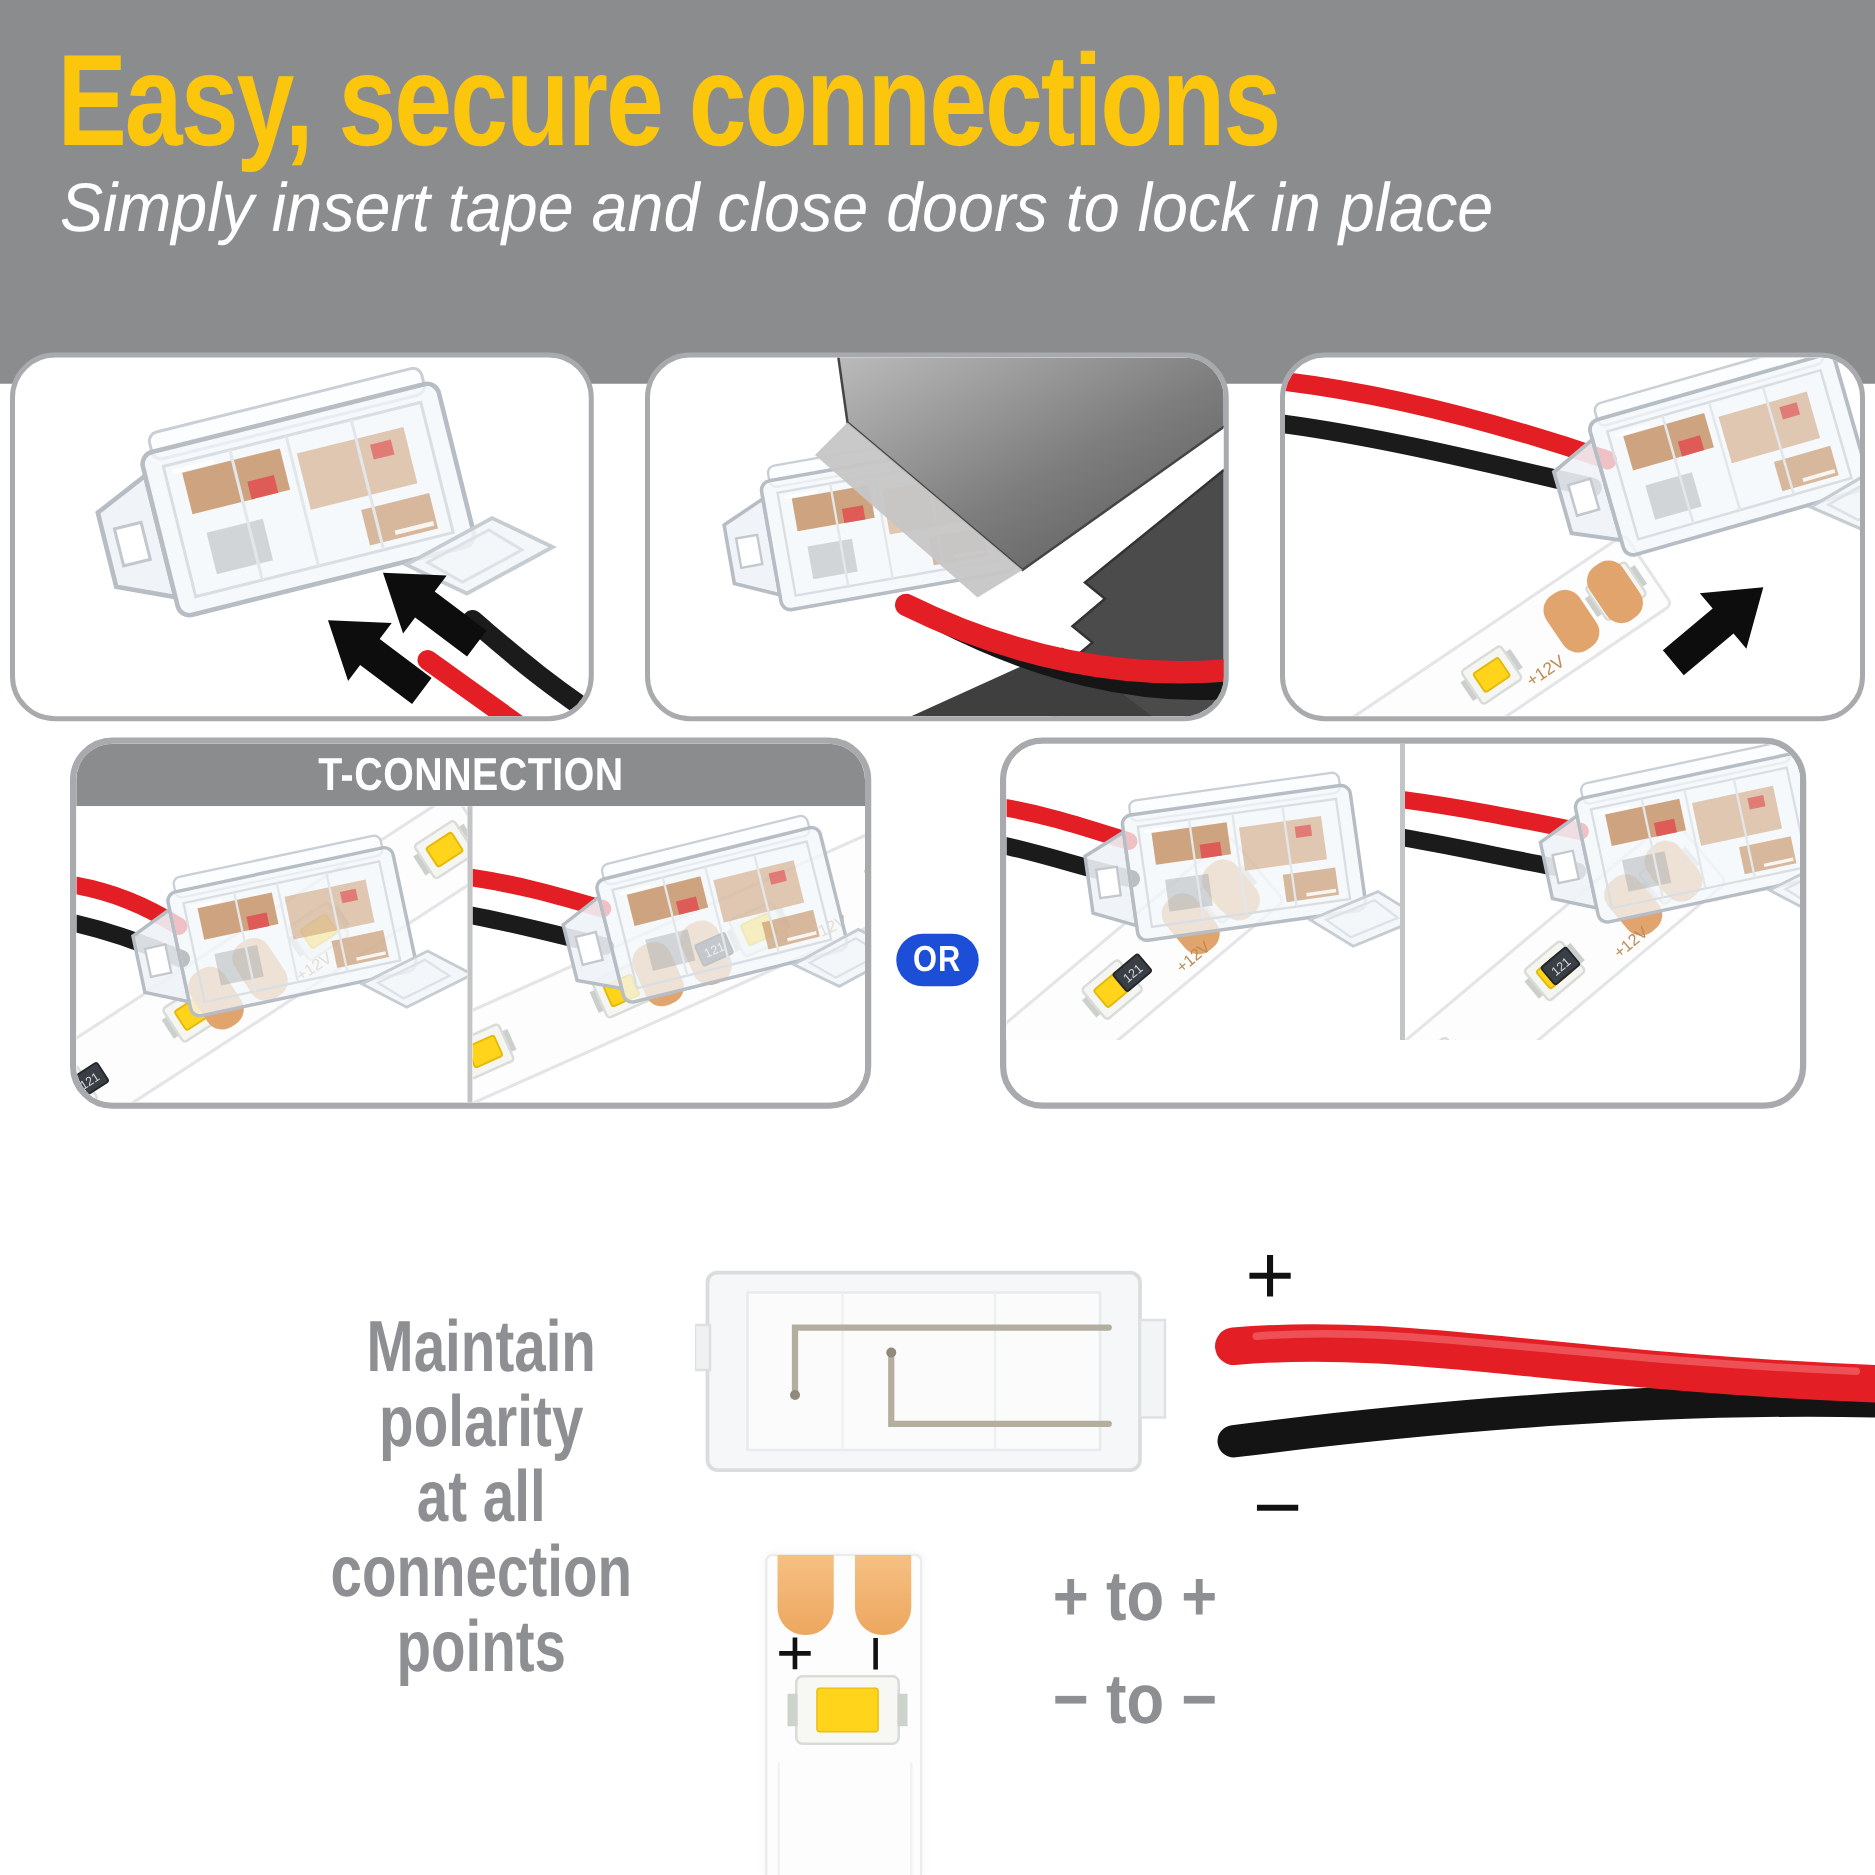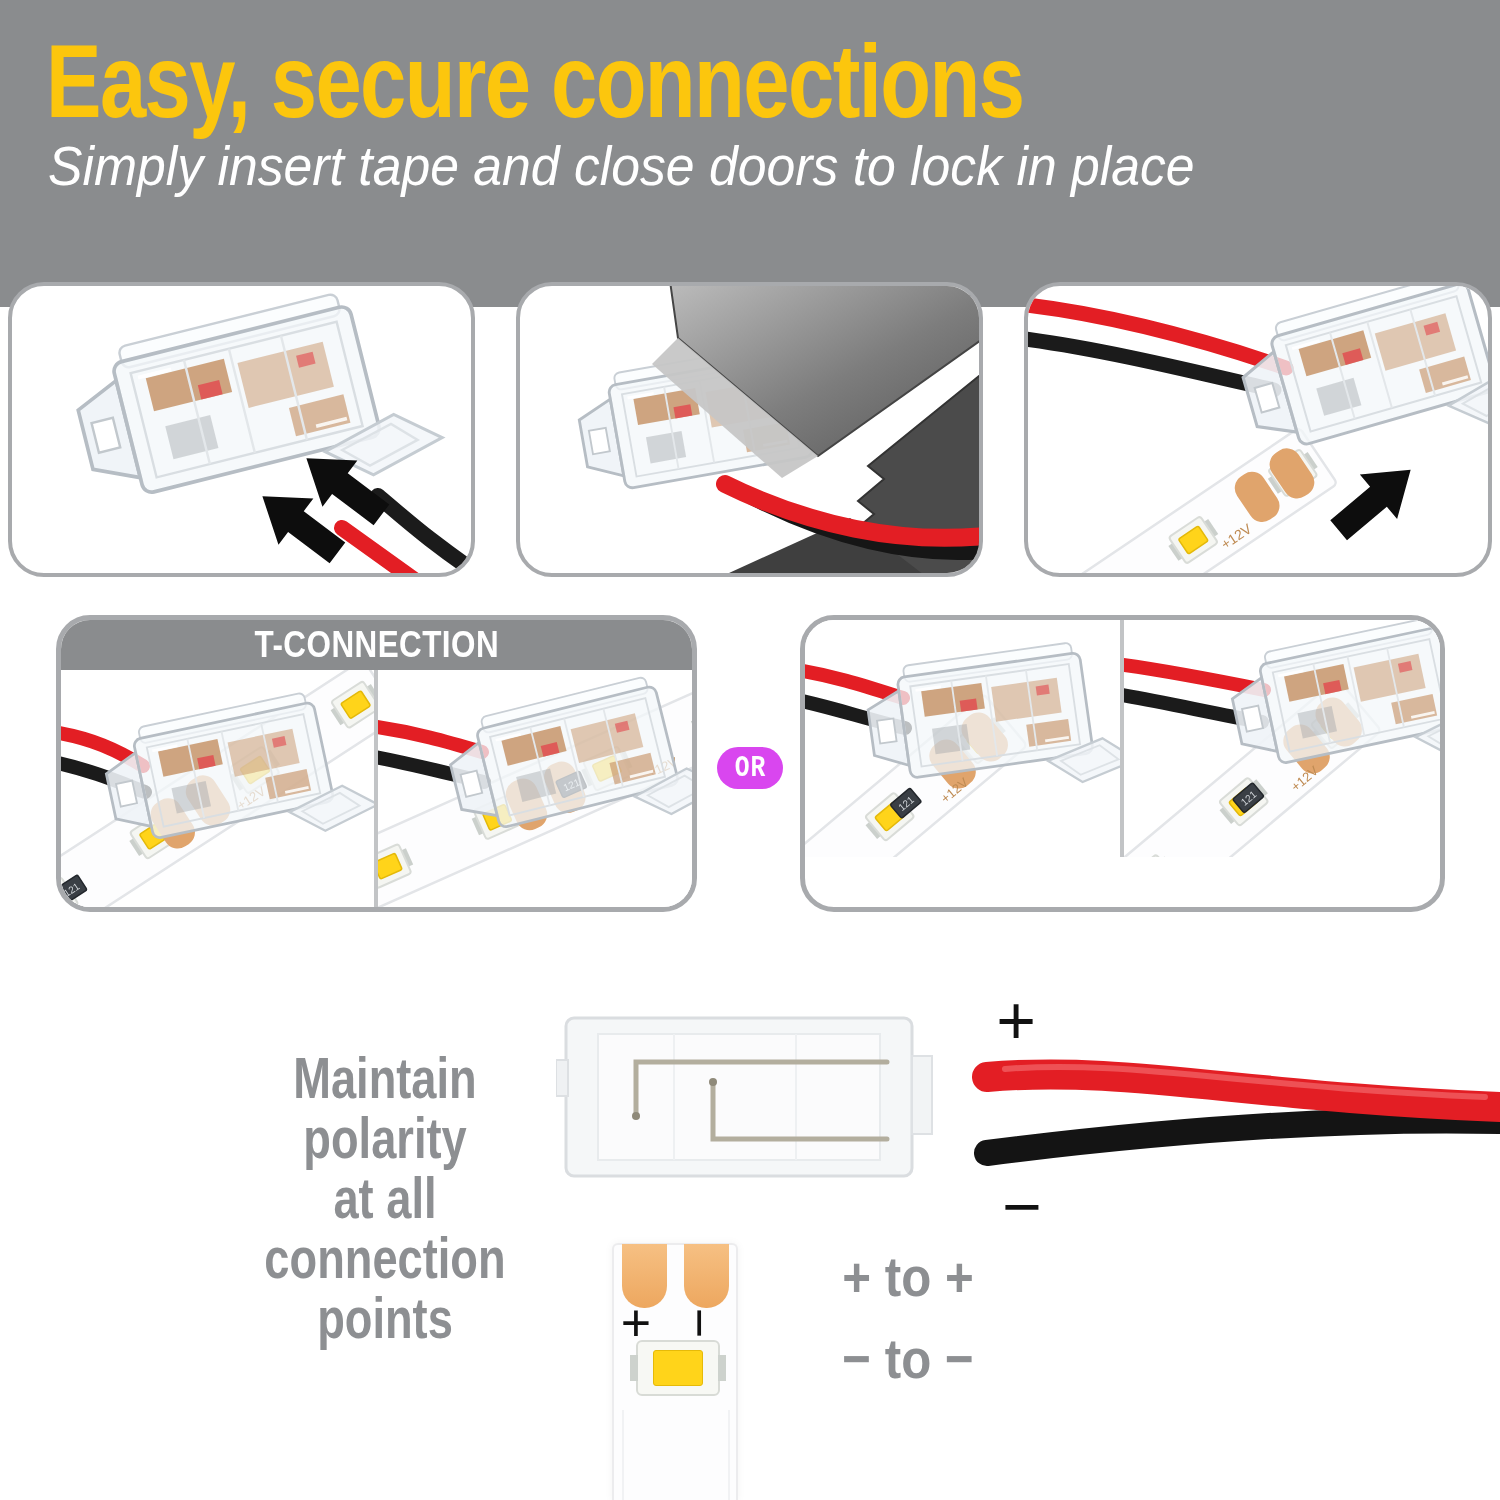--- a/index.html
+++ b/index.html
@@ -20,37 +20,37 @@
     transform:scaleX(.94);transform-origin:left top;white-space:nowrap;
   }
   
   .card{
     position:absolute;top:282px;height:287px;width:459px;background:#fff;
     border:4px solid #a8aaad;border-radius:36px;overflow:hidden;
   }
   .card svg{display:block;}
   
   .panel{
-    position:absolute;top:615px;height:287px;background:#fff;
+    position:absolute;top:590px;height:287px;background:#fff;
     border:5px solid #a8aaad;border-radius:34px;overflow:hidden;
   }
   .panel-header{
     height:50px;background:#8a8c8e;display:flex;align-items:center;justify-content:center;
   }
   .panel-header span{
     color:#ffffff;font-weight:bold;font-size:37px;letter-spacing:0.5px;
     transform:scaleX(.85);white-space:nowrap;
   }
   .panel-photos{display:flex;height:237px;background:#fff;}
   .half{position:relative;overflow:hidden;}
   .half + .half{border-left:4px solid #c2c4c6;}
   
   .or-badge{
-    position:absolute;left:717px;top:747px;width:66px;height:42px;background:#d946ef;
-    border-radius:21px;display:flex;align-items:center;justify-content:center;font-family:Liberation Mono, monospace;
+    position:absolute;left:717px;top:747px;width:66px;height:42px;background:#1d4ed8;
+    border-radius:21px;display:flex;align-items:center;justify-content:center;
   }
   .or-badge span{color:#fff;font-weight:bold;font-size:29px;transform:scaleX(.85);letter-spacing:1px;}
   
   .polarity-note{
     position:absolute;left:175px;top:1048px;width:420px;
     color:#8d8f92;font-weight:bold;font-size:58px;line-height:60px;text-align:center;
     transform:scaleX(.78);transform-origin:center top;
   }
   .sym{position:absolute;color:#111;font-weight:400;}
   .sym-plus{left:986px;top:986px;width:60px;font-size:68px;text-align:center;line-height:68px;}

